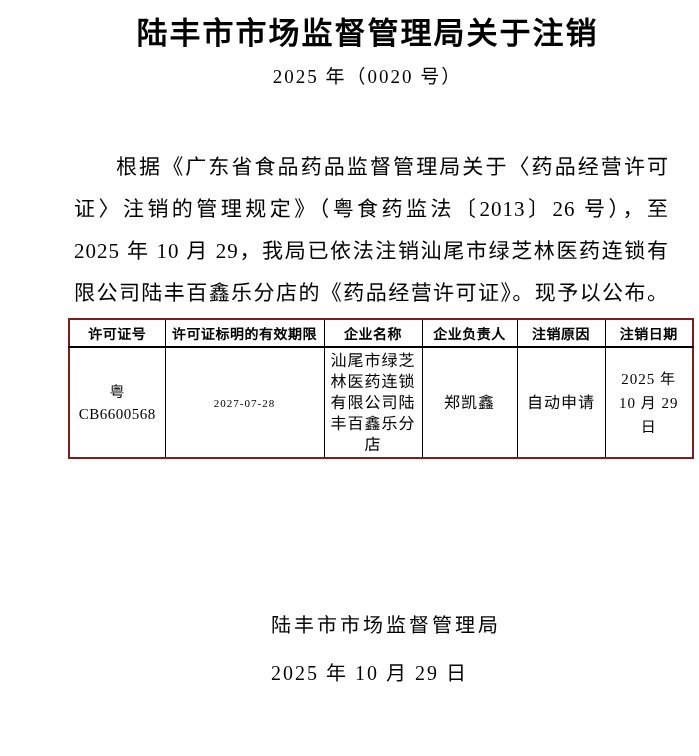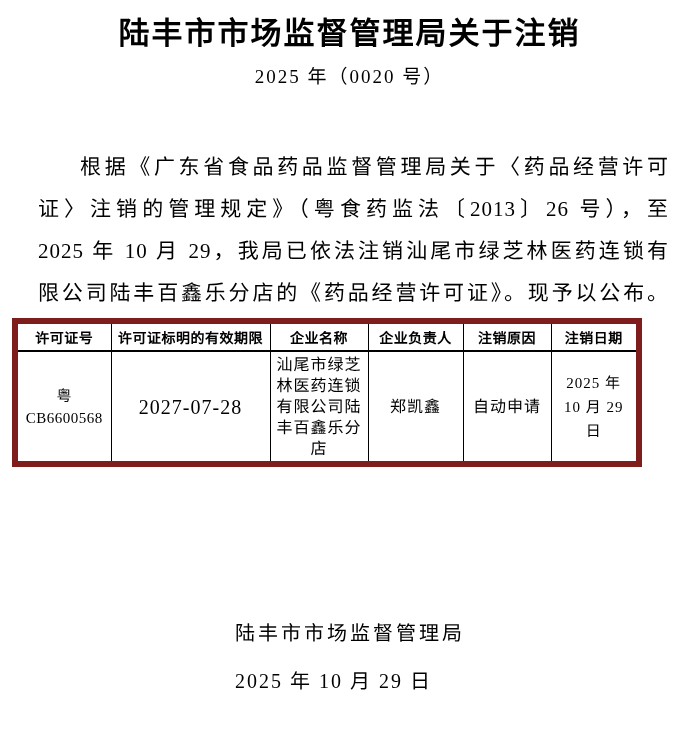--- a/index.html
+++ b/index.html
@@ -6,20 +6,21 @@
   .page {
     position: relative;
     width: 699px;
     height: 756px;
     margin: 0 auto;
     background: #ffffff;
     color: #000000;
     font-family: "Liberation Serif", "DejaVu Serif", serif;
     overflow: hidden;
     box-sizing: border-box;
+    padding-left: 36px;
   }
   .title {
     padding-top: 12px;
     text-align: center;
     font-weight: bold;
     font-size: 31px;
     line-height: 44px;
     letter-spacing: 2px;
   }
   .issue-no {
@@ -36,25 +37,25 @@
   }
   .body-line {
     text-align: justify;
     text-align-last: justify;
     letter-spacing: 1px;
     white-space: nowrap;
   }
   .body-line.indent { text-indent: 2em; }
 
   table.license-table {
-    margin: 4px 0 0 12px;
+    margin: 4px 0 0 32px;
     width: 624px;
     border-collapse: collapse;
     table-layout: fixed;
-    border: 6px solid #7f1d1d;
+    border: 2px solid #7f1d1d;
   }
   .license-table th, .license-table td {
     border: 1px solid #000;
     text-align: center;
     vertical-align: middle;
     overflow: hidden;
   }
   .license-table th {
     border-bottom-width: 2px;
     font-size: 14px;
@@ -67,21 +68,21 @@
     font-size: 16px;
     letter-spacing: 1px;
     padding: 2px 3px;
     line-height: 22px;
   }
   td.cell-license {
     white-space: pre-line;
     font-size: 15px;
     letter-spacing: 0.5px;
   }
-  td.cell-validity { font-size: 20px; letter-spacing: 1px; }
+  td.cell-validity { font-size: 11px; letter-spacing: 1px; }
   td.cell-company  { padding: 2px 6px; line-height: 21px; }
   td.cell-date     { font-size: 15px; line-height: 24px; padding: 2px 8px; }
 
   .footer {
     margin-left: 235px;
     margin-top: 152px;
     text-align: left;
     font-size: 20px;
     line-height: 28px;
     letter-spacing: 3px;

